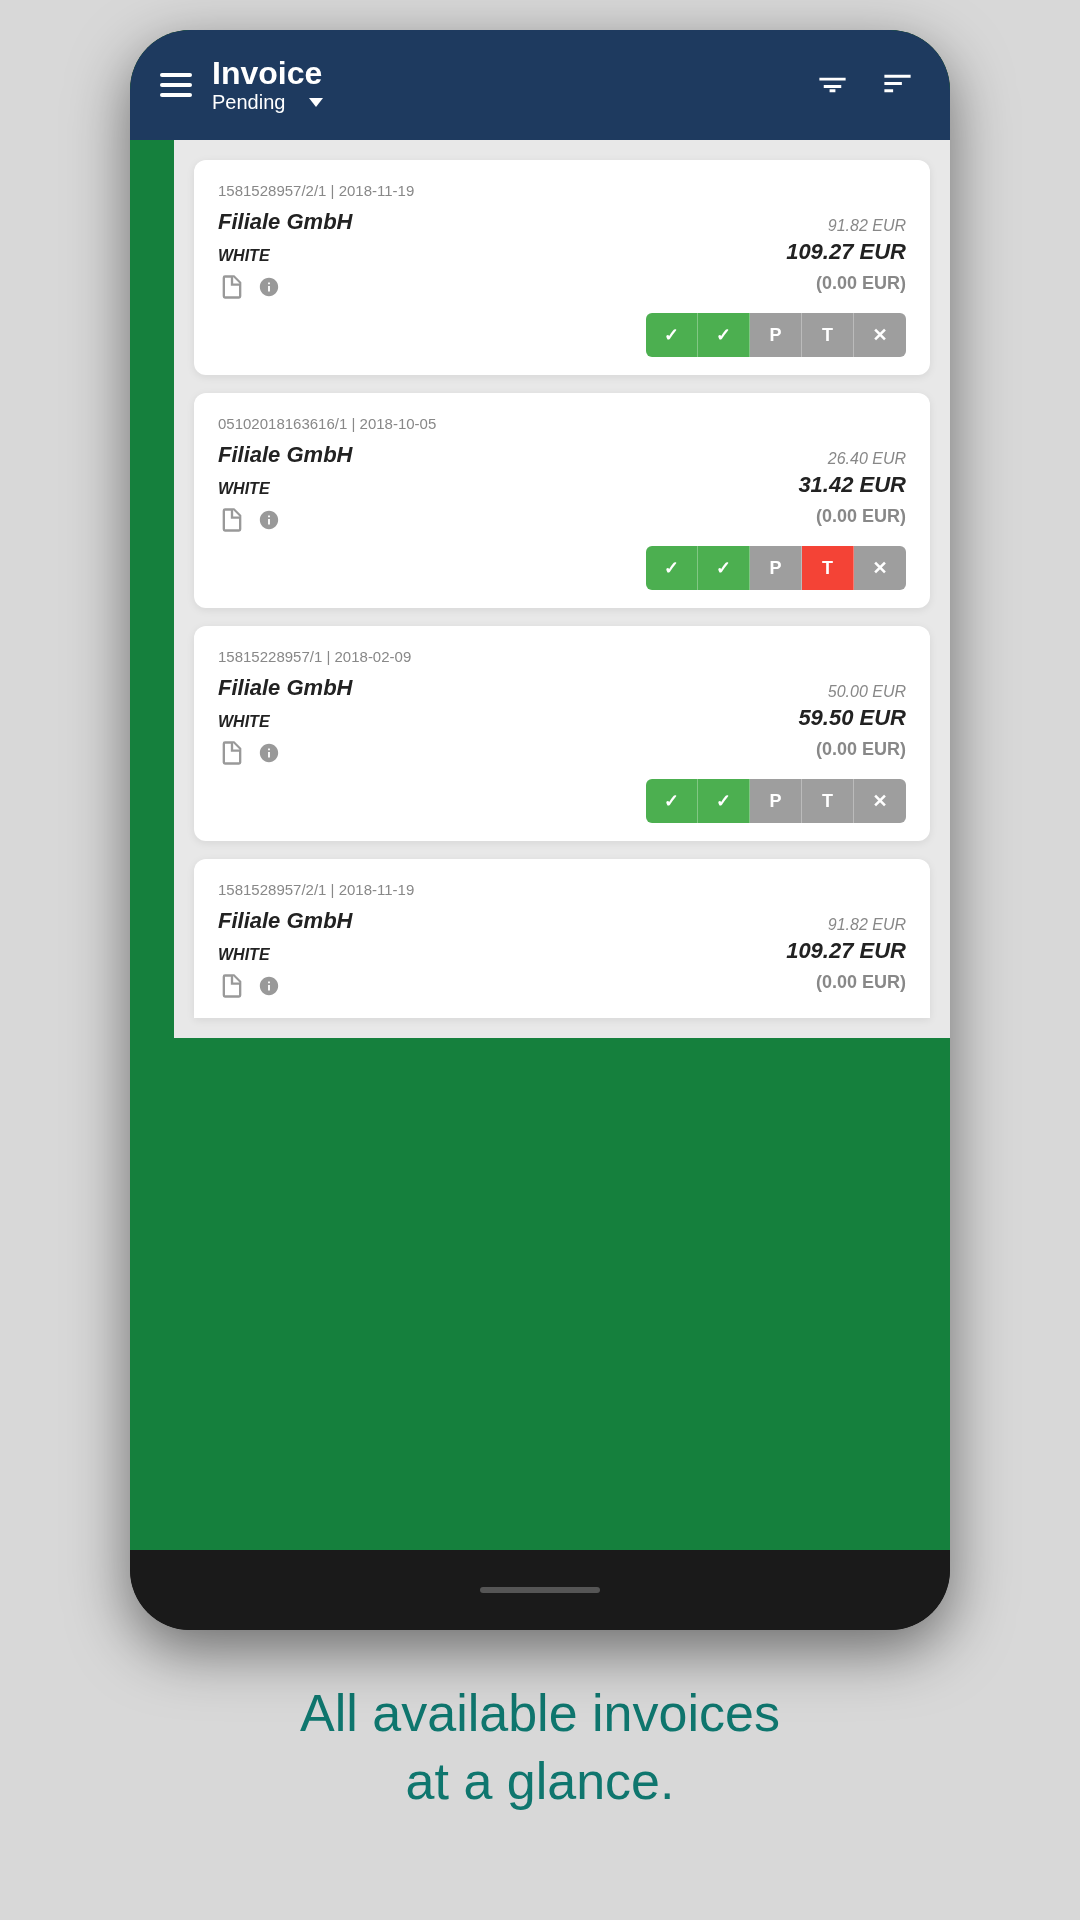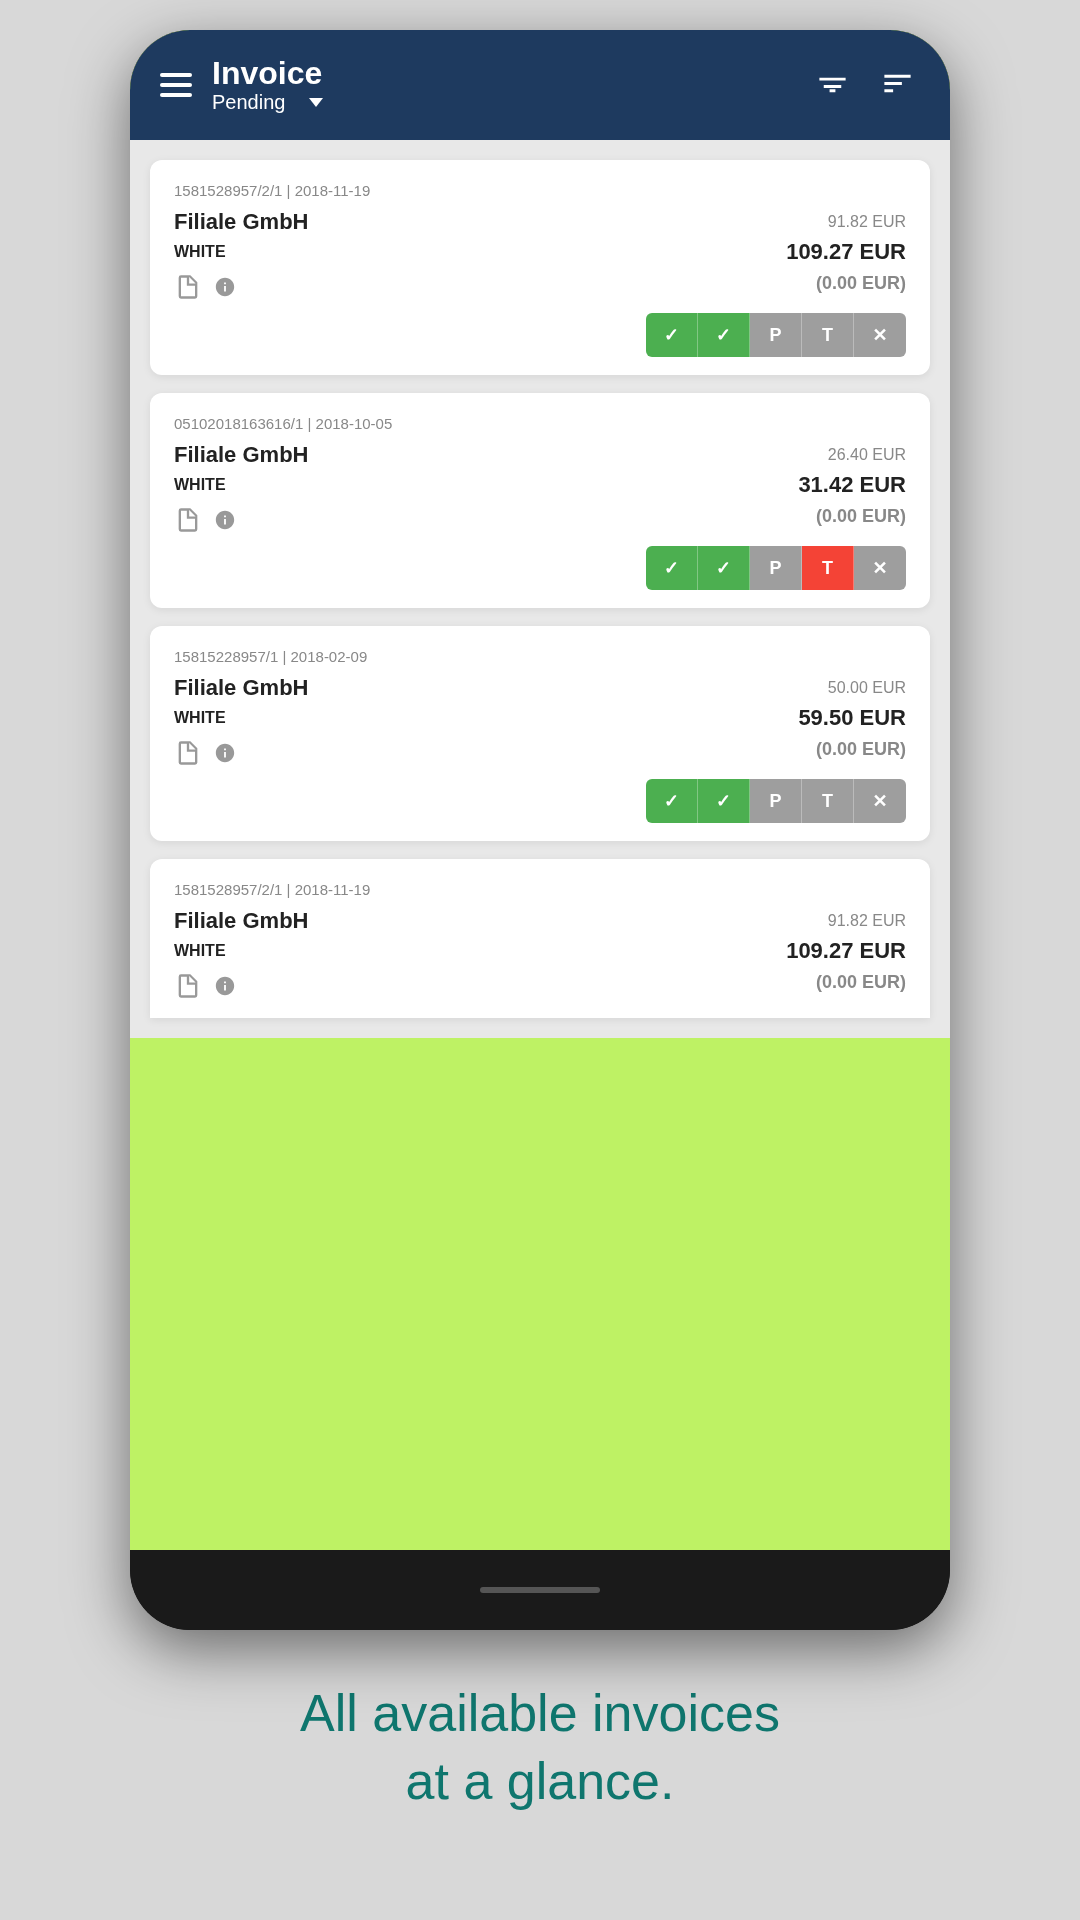--- a/index.html
+++ b/index.html
@@ -46,21 +46,21 @@
       background: #2a2a2a;
       border-radius: 0 4px 4px 0;
     }
 
     .phone-screen {
       position: absolute;
       top: 0;
       left: 0;
       right: 0;
       bottom: 80px;
-      background: #bef264;
+      background: #15803d;
       border-radius: 60px 60px 0 0;
       overflow: hidden;
     }
 
     
     .header {
       background: #1e3a5f;
       padding: 20px 30px;
       display: flex;
       align-items: center;
@@ -147,41 +147,43 @@
     }
 
     
     .content {
       background: #e8e8e8;
       padding: 20px 20px;
       display: flex;
       flex-direction: column;
       gap: 18px;
       overflow: hidden;
+      margin-left: 44px;
     }
 
     
     .invoice-card {
       background: white;
       border-radius: 12px;
       padding: 22px 24px 18px 24px;
       box-shadow: 0 2px 8px rgba(0,0,0,0.08);
     }
 
     .invoice-meta {
       color: #888;
       font-size: 15px;
       margin-bottom: 10px;
     }
 
     .invoice-row {
       display: flex;
       justify-content: space-between;
-      align-items: center;
+      align-items: flex-end;
       margin-bottom: 4px;
+      font-style: italic;
     }
 
     .invoice-company {
       font-size: 22px;
       font-weight: bold;
       color: #222;
     }
 
     .invoice-amount-primary {
       font-size: 16px;

